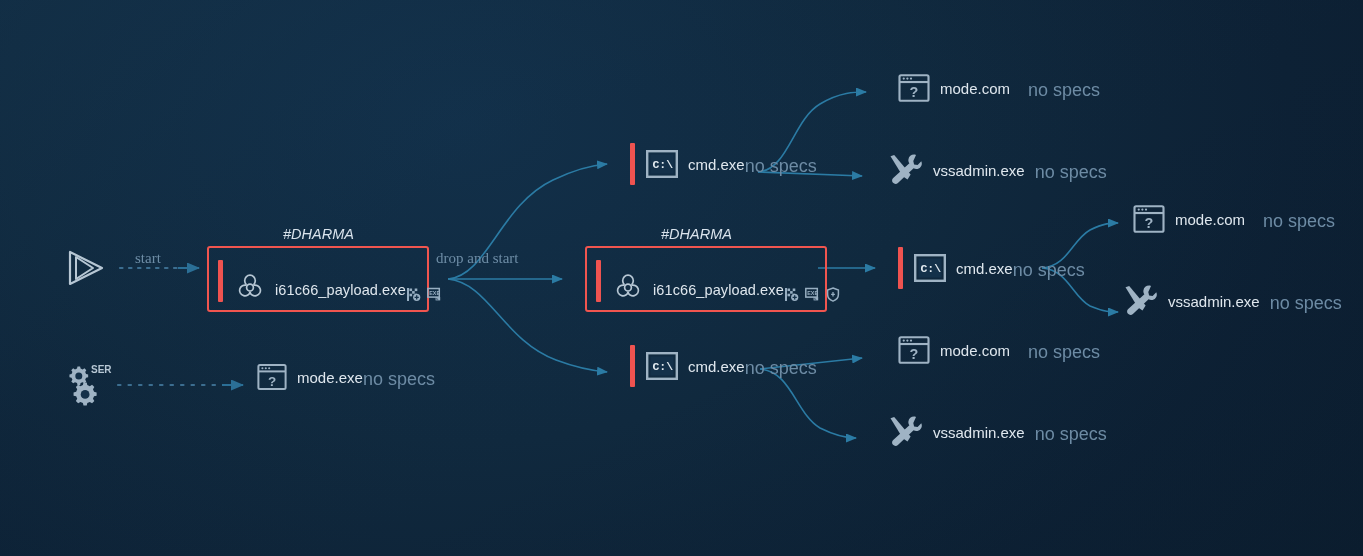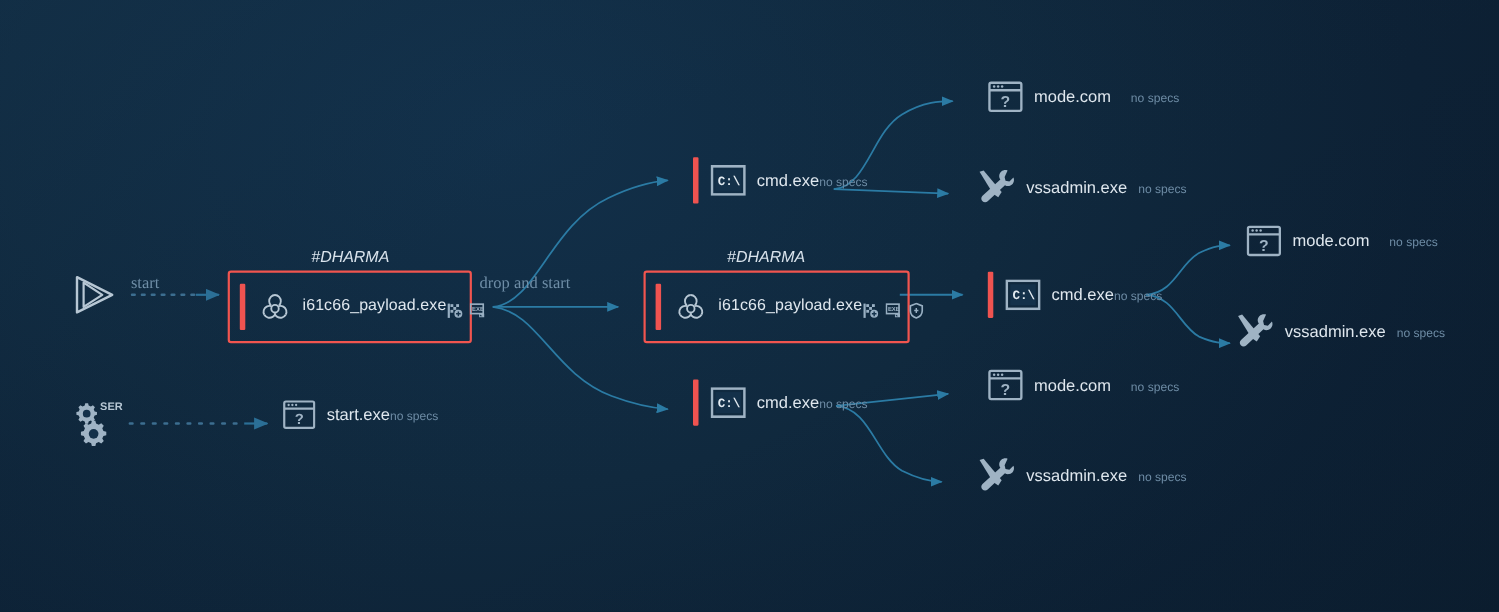--- a/index.html
+++ b/index.html
@@ -49,21 +49,21 @@
     margin-left: 10px;
   }
   .node .title {
     color: #dfe7ee;
     font-size: 15px;
     line-height: 19px;
     white-space: nowrap;
   }
   .node .subtitle {
     color: #6d8ba4;
-    font-size: 11px;
+    font-size: 18px;
     line-height: 16px;
     margin-top: 3px;
     white-space: nowrap;
   }
 
   
   .proc .redbar {
     width: 5px;
     height: 42px;
     background: #ef5350;
@@ -71,20 +71,21 @@
     flex: 0 0 auto;
     margin-right: 11px;
   }
 
   
   .boxed {
     border: 2px solid #f1554f;
     border-radius: 3px;
     padding: 8px 18px 8px 9px;
     box-sizing: border-box;
+    align-items: flex-end;
   }
   .boxed .labels { margin-left: 9px; }
   .boxed .title {
     font-size: 14.5px;
     letter-spacing: 0.1px;
   }
   .tag {
     position: absolute;
     color: #d9e3ec;
     font-size: 14.5px;
@@ -163,21 +164,21 @@
     </g>
 
     <g>
       <path d="M760,369 L862,358" stroke="#2b7ba4" stroke-width="1.6" fill="none" marker-end="url(#ah)"></path>
     </g>
     <g>
       <path d="M760,369 C791,371 796,414 820,428 C838,437 849,438 856,438" stroke="#2b7ba4" stroke-width="1.6" fill="none" marker-end="url(#ah)"></path>
     </g>
   </svg>
 
-  <div class="edge-label" style="left:119px; top:250px;">start</div>
+  <div class="edge-label" style="left:135px; top:250px;">start</div>
   <div class="edge-label" style="left:436px; top:250px;">drop and start</div>
 
   <div class="tag" style="left:283px; top:226px;">#DHARMA</div>
   <div class="tag" style="left:661px; top:226px;">#DHARMA</div>
 
   <div class="node" style="left:64px; top:248px;">
     <span class="icon-wrap">
       <svg class="icn" width="42" height="40" viewBox="0 0 42 40">
         <path d="M6,4 L6,36 L38,20 Z" fill="none" stroke="#b7c7d4" stroke-width="2.2" stroke-linejoin="round"></path>
         <path d="M12,9 L12,31 L29,20 Z" fill="none" stroke="#b7c7d4" stroke-width="2" stroke-linejoin="round"></path>
@@ -343,21 +344,21 @@
       <svg class="icn" width="30" height="30" viewBox="0 0 30 30">
         <rect x="1.4" y="3" width="27.2" height="24" rx="1.5" fill="none" stroke="#9fb3c4" stroke-width="2"></rect>
         <path d="M1.4,9.4 H28.6" stroke="#9fb3c4" stroke-width="2"></path>
         <circle cx="5.4" cy="6.2" r="1.05" fill="#9fb3c4"></circle>
         <circle cx="8.8" cy="6.2" r="1.05" fill="#9fb3c4"></circle>
         <circle cx="12.2" cy="6.2" r="1.05" fill="#9fb3c4"></circle>
         <text x="15" y="23.5" fill="#9fb3c4" text-anchor="middle" font-family="'Liberation Sans',sans-serif" font-size="13.5" font-weight="bold">?</text>
       </svg>
     </span>
     <span class="labels">
-      <span class="title">start.exe</span>
+      <span class="title">mode.exe</span>
       <span class="subtitle">no specs</span>
     </span>
   </div>
 
   <div class="node" style="left:898px; top:72px;">
     <span class="icon-wrap">
       <svg class="icn" width="32" height="32" viewBox="0 0 30 30">
         <rect x="1.4" y="3" width="27.2" height="24" rx="1.5" fill="none" stroke="#9fb3c4" stroke-width="2"></rect>
         <path d="M1.4,9.4 H28.6" stroke="#9fb3c4" stroke-width="2"></path>
         <circle cx="5.4" cy="6.2" r="1.05" fill="#9fb3c4"></circle>

